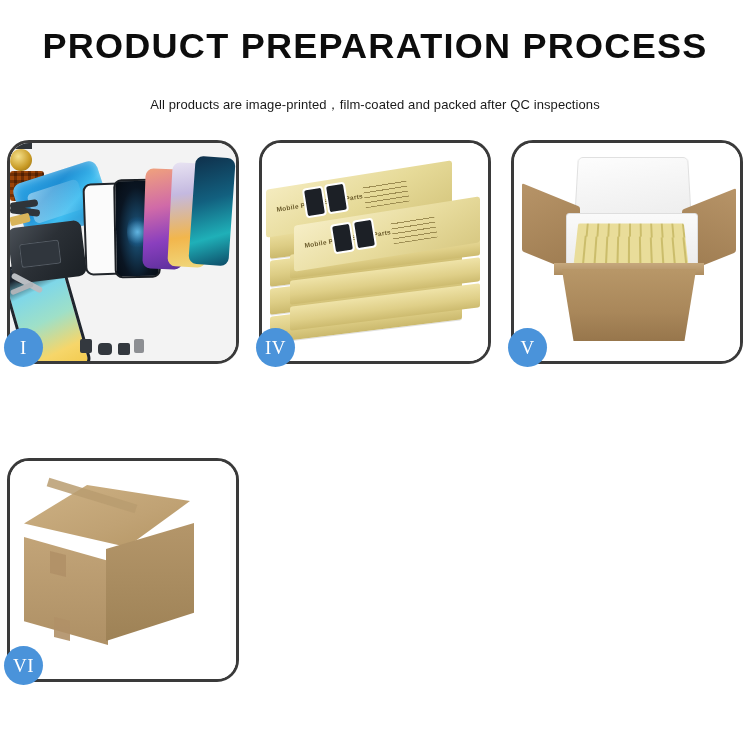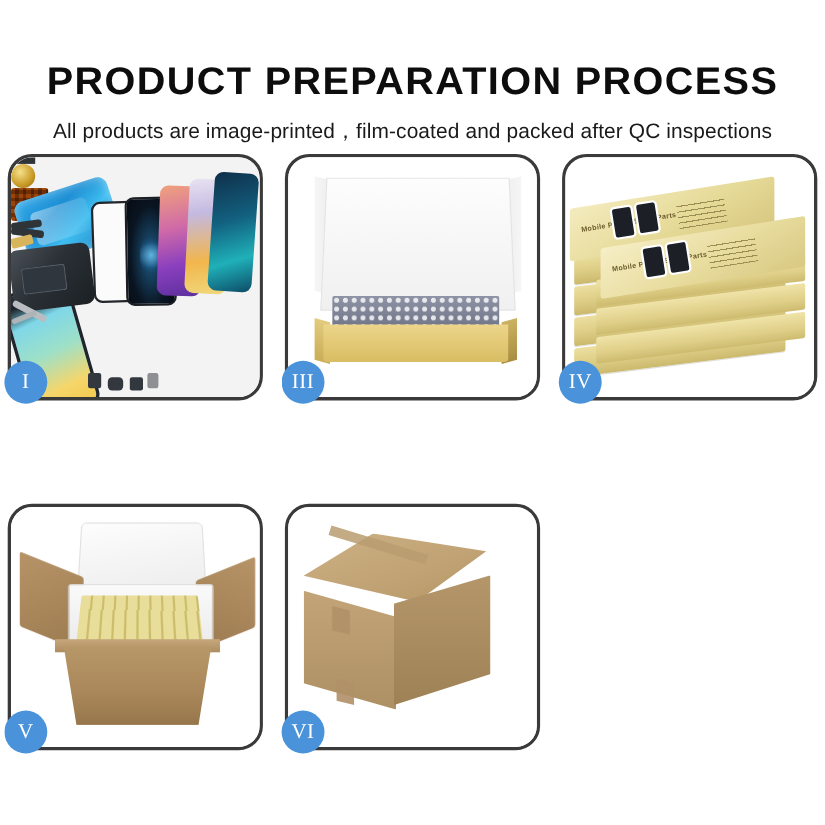--- a/index.html
+++ b/index.html
@@ -7,37 +7,37 @@
   body{
     width:750px;height:750px;
     background:#ffffff;
     font-family:"Liberation Sans", sans-serif;
     overflow:hidden;
     position:relative;
   }
   .page{position:relative;width:750px;height:750px;}
 
   
-  .header{padding-top:56px;text-align:center;}
+  .header{padding-top:28px;text-align:center;}
   .title{
     font-family:"Liberation Sans", sans-serif;
     font-size:35px;
     font-weight:700;
     letter-spacing:1.2px;
     color:#0d0d0d;
     line-height:1.05;
     margin:0;
     transform:scaleX(1.03);
   }
   .subtitle{
     font-family:"Liberation Sans", sans-serif;
-    font-size:19px;
+    font-size:13px;
     font-weight:400;
     color:#1a1a1a;
-    margin:13px 0 0 0;
+    margin:31px 0 0 0;
     letter-spacing:.1px;
   }
 
   
   .grid{
     position:absolute;
     left:7px; top:140px;
     width:736px;
     display:grid;
     grid-template-columns:repeat(3,232px);
@@ -375,32 +375,20 @@
         <div class="tool2"></div>
         <div class="chip" style="left:70px;top:196px;width:12px;height:14px;"></div>
         <div class="chip" style="left:88px;top:200px;width:14px;height:12px;border-radius:4px;"></div>
         <div class="chip" style="left:108px;top:200px;width:12px;height:12px;"></div>
         <div class="chip" style="left:124px;top:196px;width:10px;height:14px;background:#8d8f93;"></div>
       </div>
       <div class="badge">I</div>
     </div>
 
 
-    <div class="card">
-      <div class="card-inner p3">
-        <div class="lid-fold-l"></div>
-        <div class="lid-fold-r"></div>
-        <div class="lid"></div>
-        <div class="foam"></div>
-        <div class="tray-left"></div>
-        <div class="tray-right"></div>
-        <div class="tray-front"></div>
-      </div>
-      <div class="badge">III</div>
-    </div>
 
     <div class="card">
       <div class="card-inner p4">
         <div class="stack">
           <div class="bx b1"></div>
           <div class="bx b2"></div>
           <div class="bx b3"></div>
           <div class="bx b4"></div>
           <div class="bx2 c1"></div>
           <div class="bx2 c2"></div>

